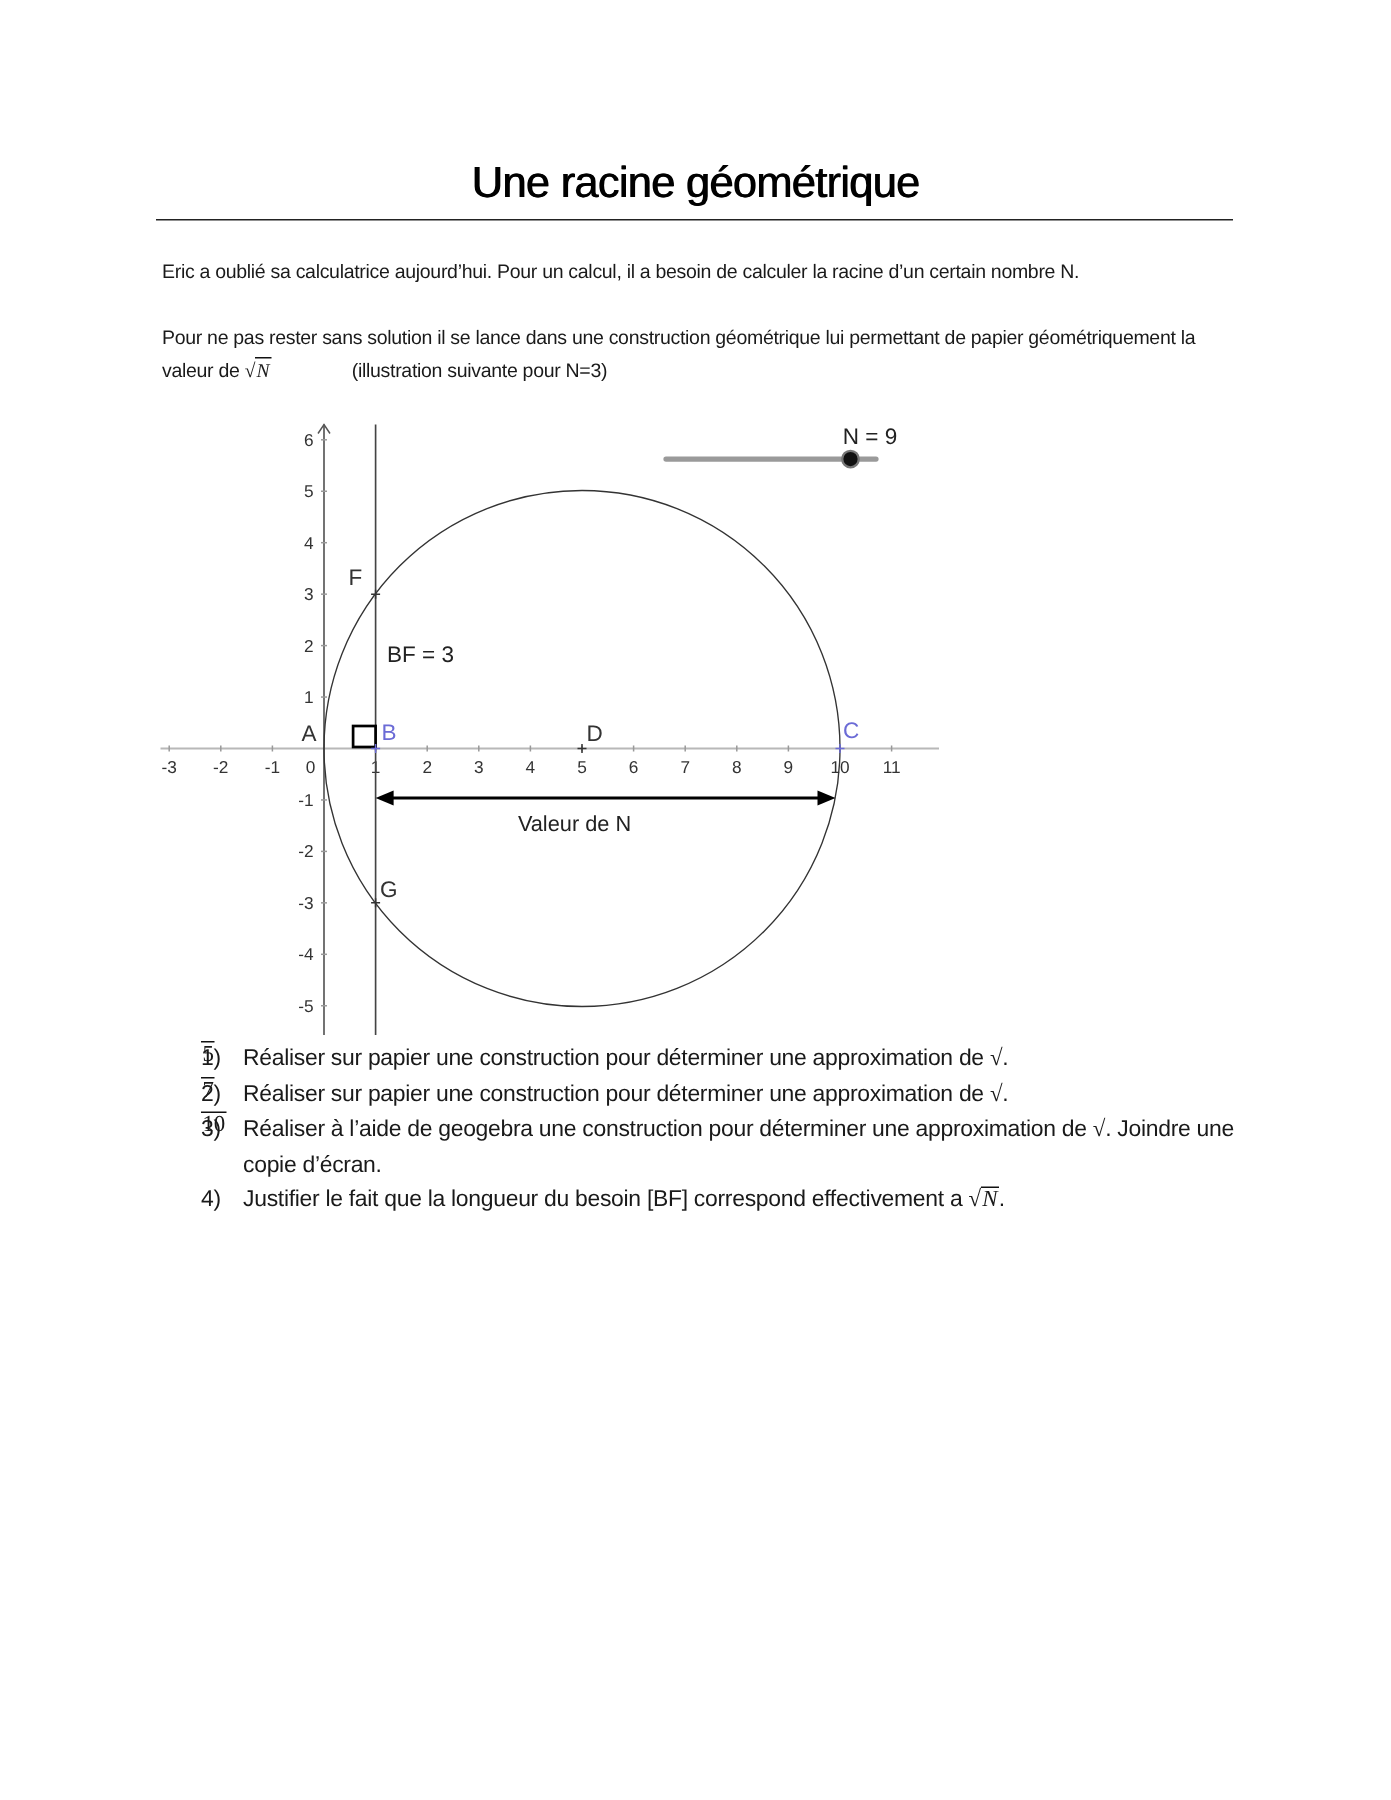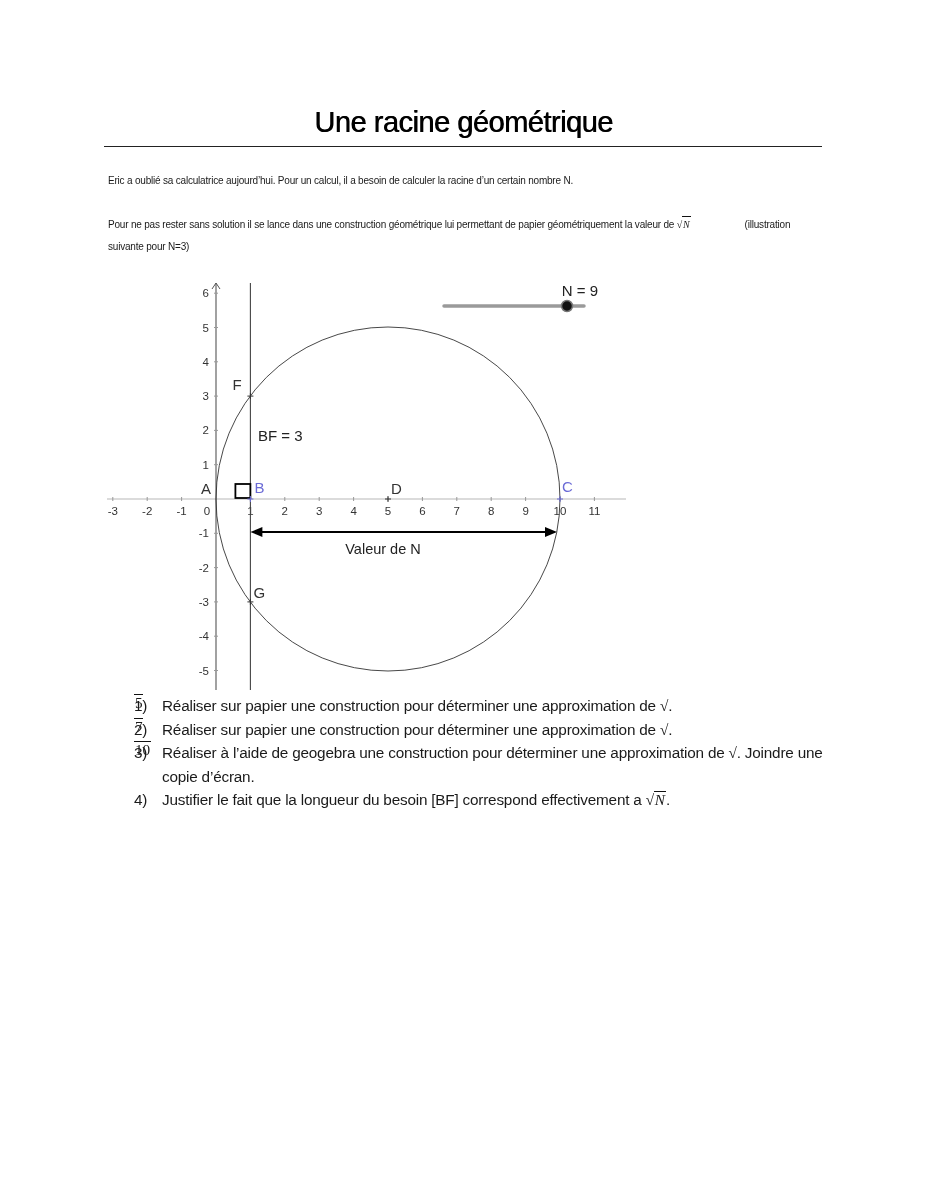--- a/index.html
+++ b/index.html
@@ -6,21 +6,21 @@
     body { width: 927px; height: 1200px; position: relative; overflow: hidden; color: #111; }
     .title {
       position: absolute; left: 0; width: 927px; top: 106px; text-align: center;
       font-family: "Liberation Sans", sans-serif; font-weight: normal; font-size: 29px;
       letter-spacing: -0.5px; color: #000;
       text-shadow: 0.6px 0 0 #000;
     }
     .rule { position: absolute; left: 104px; width: 718px; top: 146px; height: 0; border-top: 1.3px solid #222; }
     .para {
       position: absolute; left: 108px; width: 720px;
-      font-family: "Liberation Sans", sans-serif; font-size: 10px; line-height: 22px; color: #1a1a1a;
+      font-family: "Liberation Sans", sans-serif; font-size: 13px; line-height: 22px; color: #1a1a1a;
       letter-spacing: -0.2px;
     }
     .p1 { top: 170px; }
     .p2 { top: 214px; }
     .sqrt { font-family: "Liberation Serif", serif; font-style: normal; white-space: nowrap; }
     .sqrt .rad { display: inline-block; border-top: 1px solid #111; padding: 0 1px; line-height: 16px; font-style: italic; }
     .sqrt .rad.num { font-style: normal; }
     .gap { display: inline-block; width: 54px; }
     .graph { position: absolute; left: 0; top: 0; width: 927px; height: 1200px; }
     .graph text { font-family: "Liberation Sans", sans-serif; }

